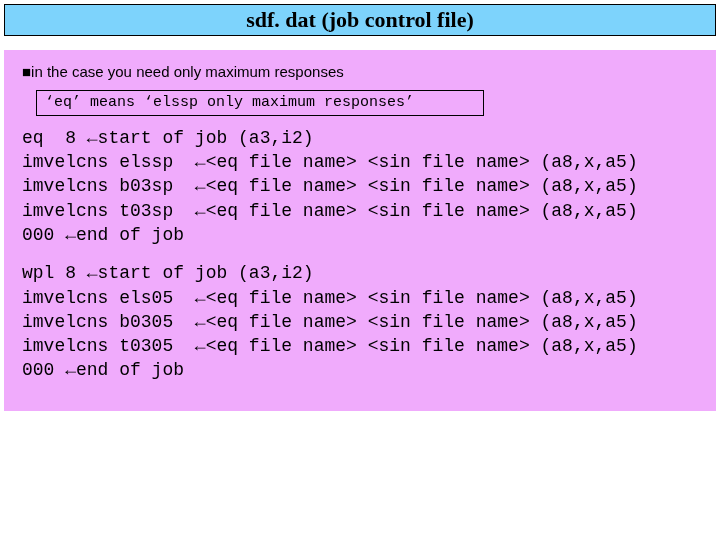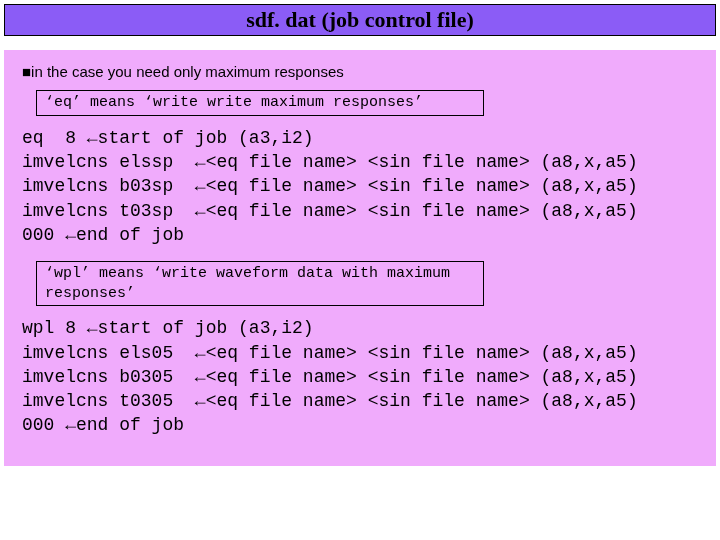--- a/index.html
+++ b/index.html
@@ -4,21 +4,21 @@
 <style>
   body {
     margin: 0;
     padding: 0;
     width: 720px;
     height: 540px;
     font-family: "Times New Roman", serif;
     background: #fff;
   }
   .banner {
-    background: #8b5cf6;
+    background: #7dd3fc;
     border: 1px solid #000;
     padding: 2px 4px;
     font-family: "Times New Roman", serif;
     font-size: 22px;
     font-weight: bold;
     text-align: center;
     margin: 4px 4px 0 4px;
   }
   .content {
     background: #f0abfc;
@@ -57,33 +57,30 @@
   <span>sdf. dat (job control file)</span>
 </div>
 
 <div class="content">
 
   <div class="case-heading">
     <span class="sq">■</span><span>in the case you need only maximum responses</span>
   </div>
 
   <div class="note-box">
-    <span>‘eq’ means ‘write write maximum responses’</span>
+    <span>‘eq’ means ‘elssp only maximum responses’</span>
   </div>
 
   <div class="code-block">eq  8 ←start of job (a3,i2)
 imvelcns elssp  ←&lt;eq file name&gt; &lt;sin file name&gt; (a8,x,a5)
 imvelcns b03sp  ←&lt;eq file name&gt; &lt;sin file name&gt; (a8,x,a5)
 imvelcns t03sp  ←&lt;eq file name&gt; &lt;sin file name&gt; (a8,x,a5)
 000 ←end of job</div>
 
 
-  <div class="note-box">
-    <span>‘wpl’ means ‘write waveform data with maximum responses’</span>
-  </div>
 
   <div class="code-block">wpl 8 ←start of job (a3,i2)
 imvelcns els05  ←&lt;eq file name&gt; &lt;sin file name&gt; (a8,x,a5)
 imvelcns b0305  ←&lt;eq file name&gt; &lt;sin file name&gt; (a8,x,a5)
 imvelcns t0305  ←&lt;eq file name&gt; &lt;sin file name&gt; (a8,x,a5)
 000 ←end of job</div>
 
 </div>
 
 </body></html>

